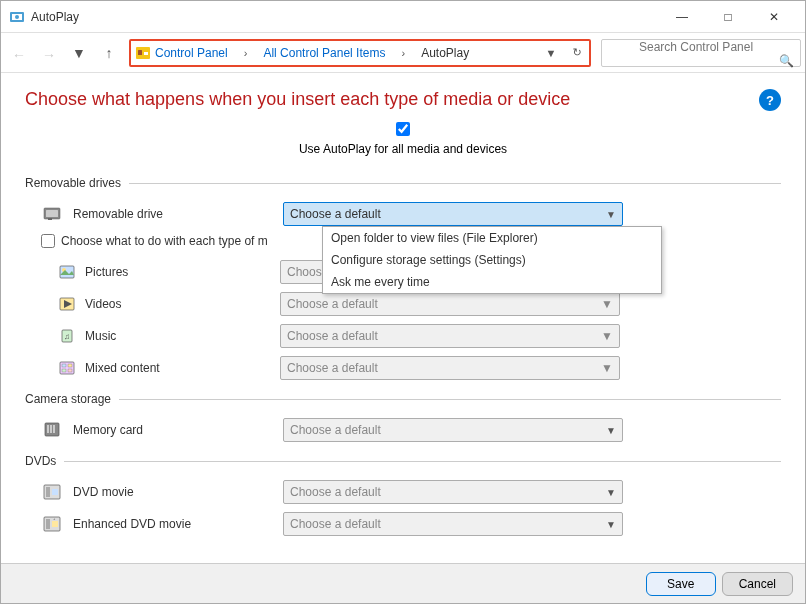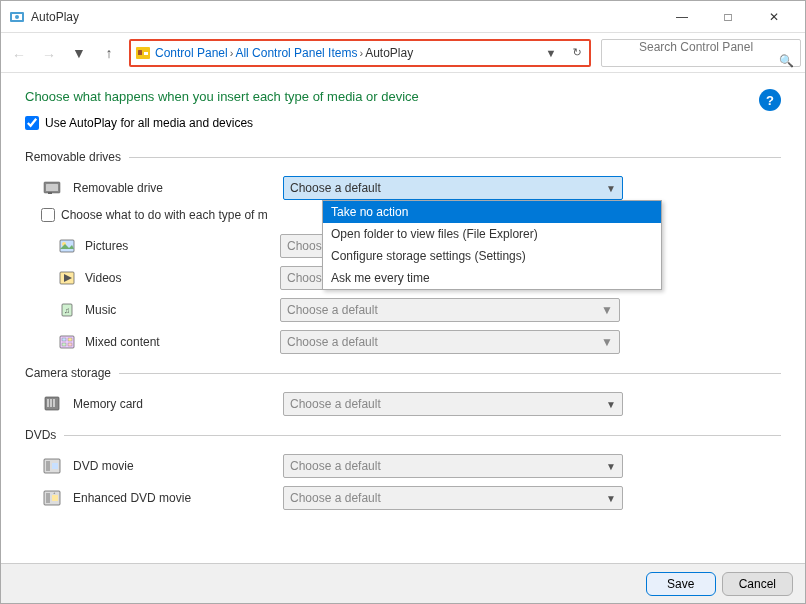--- a/index.html
+++ b/index.html
@@ -11,38 +11,38 @@
     .title-bar { height: 32px; background: #fff; display: flex; align-items: center; padding: 0 8px; border-bottom: 1px solid #e0e0e0; user-select: none; }
     .title-bar-icon { width: 16px; height: 16px; margin-right: 6px; }
     .title-bar-title { font-size: 12px; color: #333; flex: 1; }
     .title-bar-controls { display: flex; gap: 0; }
     .title-bar-btn { width: 46px; height: 32px; border: none; background: transparent; cursor: pointer; font-size: 12px; color: #333; display: flex; align-items: center; justify-content: center; }
     
     
     .toolbar { height: 40px; background: #fff; display: flex; align-items: center; padding: 0 4px; border-bottom: 1px solid #e0e0e0; gap: 2px; }
     .nav-btn { width: 28px; height: 28px; border: none; background: transparent; cursor: pointer; display: flex; align-items: center; justify-content: center; border-radius: 3px; color: #555; font-size: 14px; }
     .nav-btn.disabled { color: #ccc; cursor: default; }
-    .breadcrumb { display: flex; align-items: center; gap: 0; flex: 1; }
+    .breadcrumb { display: flex; align-items: center; gap: 14px; flex: 1; }
     .breadcrumb-item { color: #0066cc; cursor: pointer; font-size: 12px; }
     .breadcrumb-sep { color: #555; font-size: 11px; margin: 0 2px; }
     .breadcrumb-current { color: #333; font-size: 12px; }
     
     .address-controls { display: flex; gap: 2px; }
     .addr-btn { width: 24px; height: 26px; border: none; background: transparent; cursor: pointer; display: flex; align-items: center; justify-content: center; color: #555; font-size: 11px; }
     
     .search-box { width: 200px; height: 28px; border: 1px solid #ccc; display: flex; align-items: flex-end; padding: 0 6px; background: #fff; border-radius: 2px; margin-left: 4px; flex-direction: column; }
     .search-box input { border: none; outline: none; flex: 1; font-size: 12px; color: #999; background: transparent; }
     .search-icon-btn { color: #666; font-size: 12px; cursor: pointer; }
     
     
     .content { flex: 1; overflow-y: auto; padding: 16px 24px; background: #fff; position: relative; }
     
-    .page-heading { font-size: 13px; color: #15803d; margin-bottom: 12px; font-weight: 400; }
-    
-    .autoplay-checkbox-row { display: flex; align-items: center; gap: 6px; margin-bottom: 20px; font-size: 12px; }
+    .page-heading { font-size: 18px; color: #b91c1c; margin-bottom: 12px; font-weight: 400; }
+    
+    .autoplay-checkbox-row { display: flex; align-items: center; gap: 6px; margin-bottom: 20px; font-size: 12px; flex-direction: column; }
     .autoplay-checkbox-row input[type=checkbox] { width: 14px; height: 14px; }
     
     .section-divider { display: flex; align-items: center; margin-bottom: 12px; }
     .section-title { font-size: 12px; color: #333; white-space: nowrap; margin-right: 8px; }
     .divider-line { flex: 1; height: 1px; background: #ccc; }
     
     .device-row { display: flex; align-items: center; margin-bottom: 8px; padding-left: 16px; }
     .device-icon { width: 24px; height: 20px; display: flex; align-items: center; justify-content: center; margin-right: 8px; }
     .device-label { width: 210px; font-size: 12px; color: #333; }
     .device-dropdown { flex: 1; max-width: 340px; height: 24px; border: 1px solid #adadad; background: #f0f0f0; display: flex; align-items: center; padding: 0 6px; font-size: 12px; color: #888; cursor: pointer; position: relative; border-radius: 2px; justify-content: space-between; }
@@ -159,21 +159,20 @@
           </svg>
         </div>
         <span class="device-label">Removable drive</span>
         <div class="device-dropdown active" style="width:340px;">
           <span>Choose a default</span>
           <span class="dropdown-arrow">▼</span>
         </div>
       </div>
 
       <div class="dropdown-menu" style="left: 297px; top: 24px; width: 340px;">
-        <div class="dropdown-menu-item selected">Take no action</div>
         <div class="dropdown-menu-item">Open folder to view files (File Explorer)</div>
         <div class="dropdown-menu-item">Configure storage settings (Settings)</div>
         <div class="dropdown-menu-item">Ask me every time</div>
       </div>
     </div>
 
     <div class="choose-row">
       <input type="checkbox" class="choose-checkbox" style="">
       <span class="choose-label">Choose what to do with each type of m</span>
     </div>

